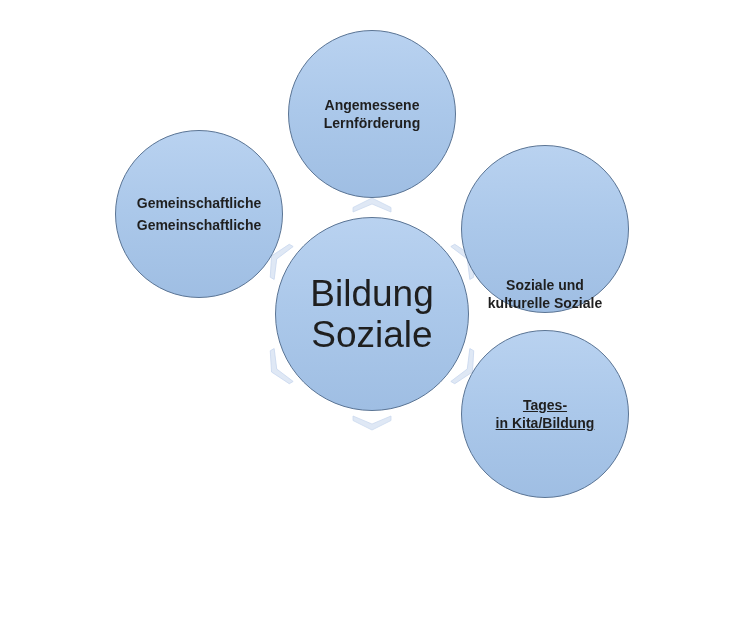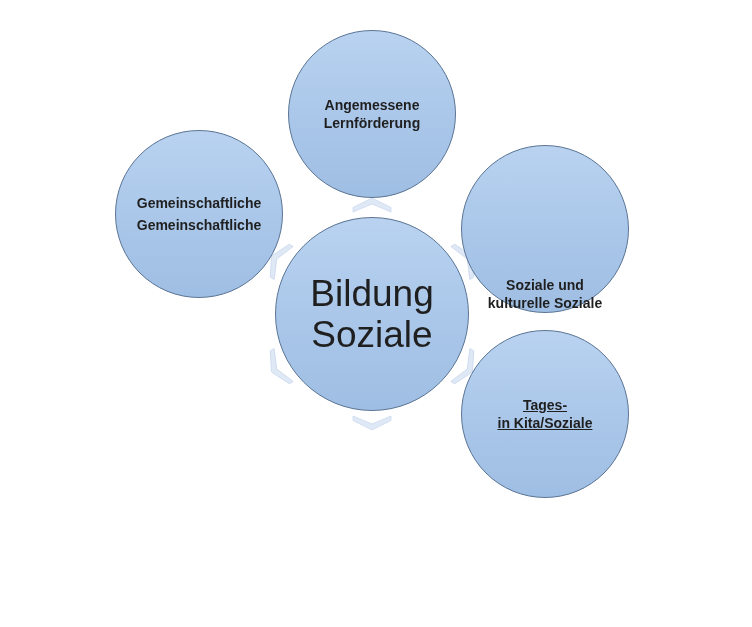--- a/index.html
+++ b/index.html
@@ -112,21 +112,21 @@
     <span class="line">Lernförderung</span>
   </div>
 
   <div class="node satellite pos-top-right">
     <span class="line">Soziale und</span>
     <span class="line">kulturelle Soziale</span>
   </div>
 
   <div class="node satellite pos-bottom-right">
     <span class="line">Tages-</span>
-    <span class="line">in Kita/Soziale</span>
+    <span class="line">in Kita/Bildung</span>
   </div>
 
 
 
   <div class="node satellite loose pos-top-left">
     <span class="line">Gemeinschaftliche</span>
     <span class="line">Gemeinschaftliche</span>
   </div>
 
 </div>

